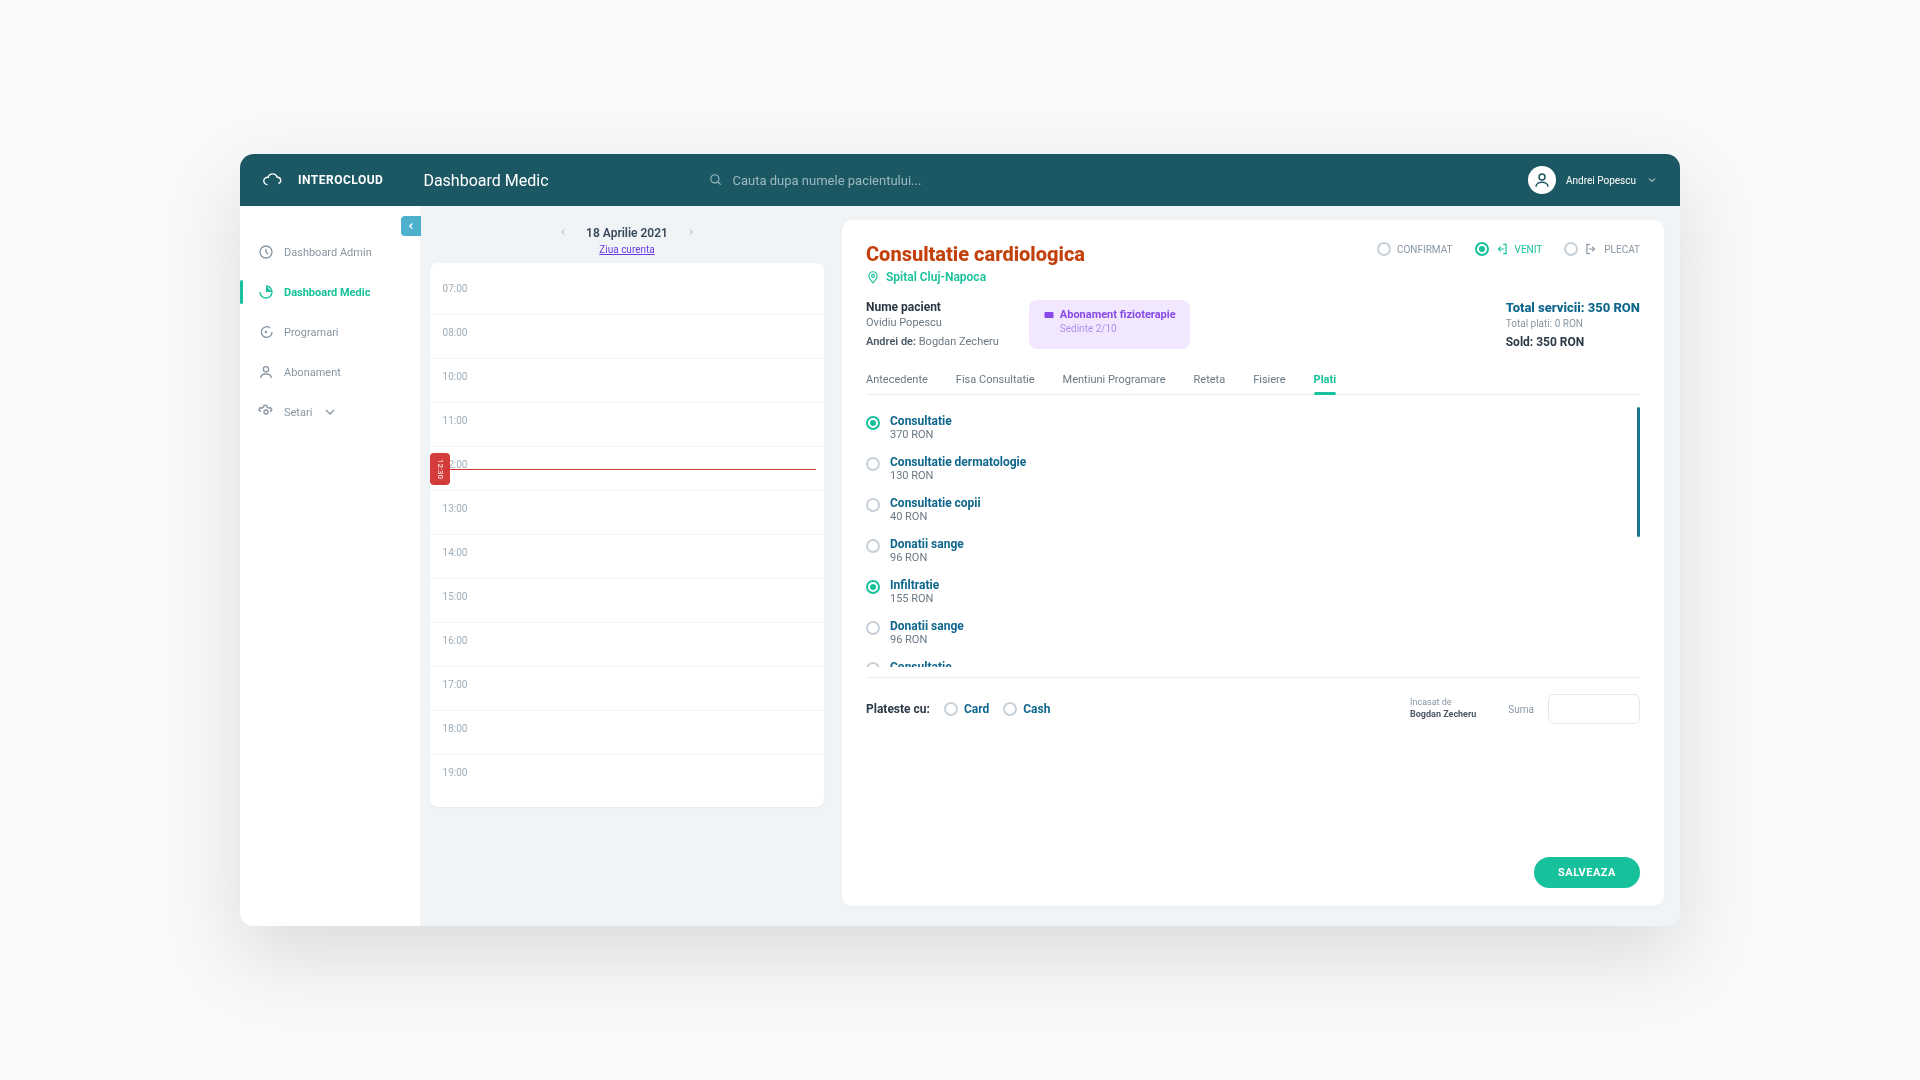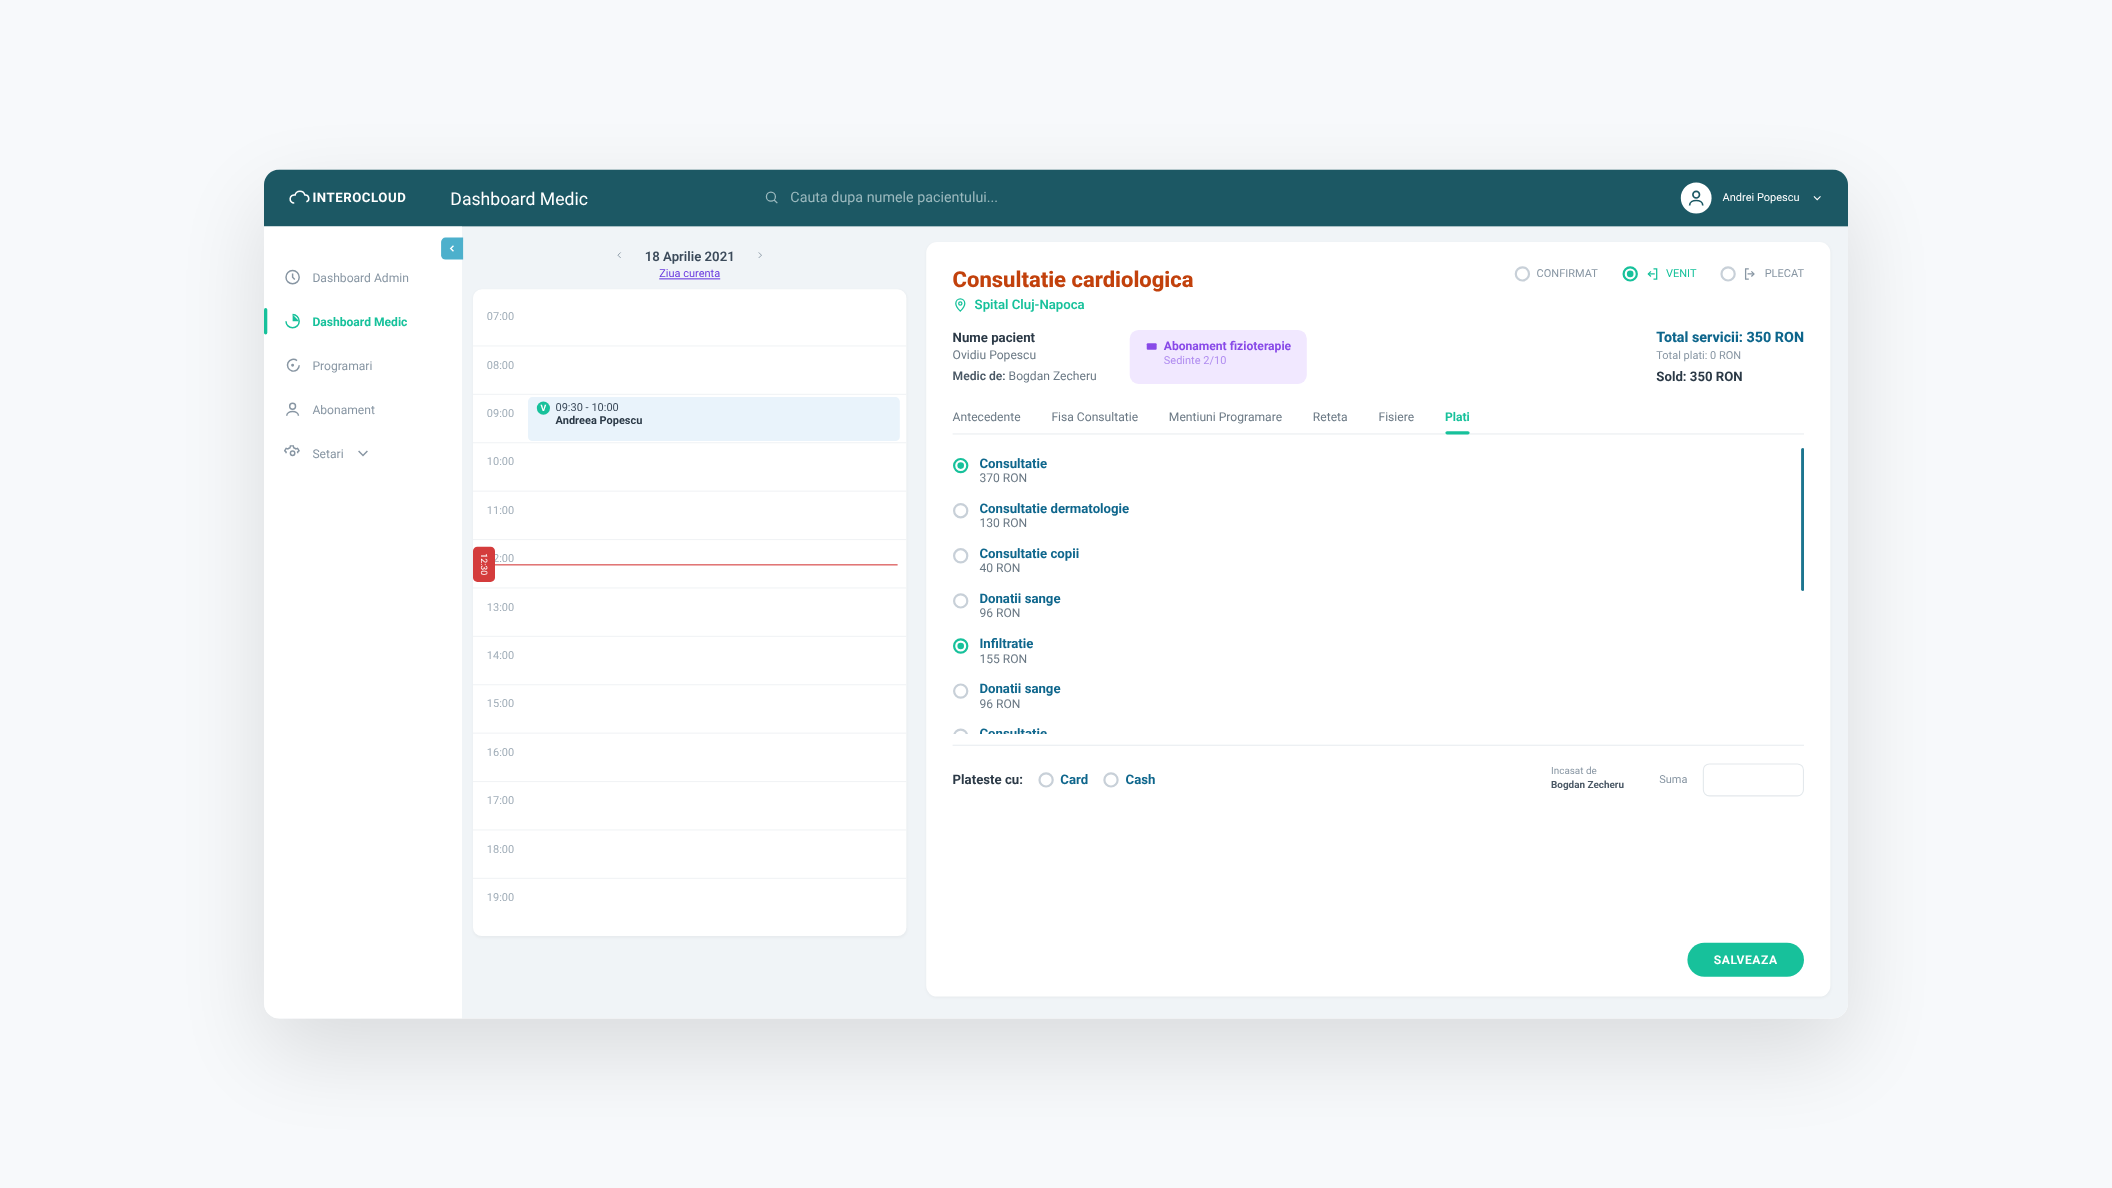--- a/index.html
+++ b/index.html
@@ -1,21 +1,21 @@
 <!DOCTYPE html>
 <html><head>
 <meta charset="utf-8">
 <style>
 * { box-sizing: border-box; margin: 0; padding: 0; font-family: -apple-system, BlinkMacSystemFont, "Segoe UI", Roboto, Arial, sans-serif; }
 body { background: #f7f9fb; display: flex; align-items: center; justify-content: center; min-height: 100vh; padding: 40px; }
 .app-window { width: 1440px; background: #fff; border-radius: 14px; overflow: hidden; box-shadow: 0 30px 80px rgba(0,0,0,0.12); position: relative; }
 
 
 .header { background: #1c5864; height: 52px; display: flex; align-items: center; padding: 0 22px; color: #fff; gap: 40px; }
-.logo { display: flex; align-items: center; gap: 0; font-weight: 700; font-size: 12px; letter-spacing: 0.5px; }
+.logo { display: flex; align-items: center; gap: 14px; font-weight: 700; font-size: 12px; letter-spacing: 0.5px; }
 .logo svg { width: 22px; height: 16px; }
 .header-title { font-size: 16px; font-weight: 400; }
 .search { display: flex; align-items: center; gap: 10px; flex: 1; max-width: 380px; margin-left: 120px; color: #9bb9be; }
 .search input { background: transparent; border: none; outline: none; color: #fff; font-size: 13px; width: 100%; }
 .search input::placeholder { color: #9bb9be; }
 .user { margin-left: auto; display: flex; align-items: center; gap: 10px; font-size: 10px; }
 .avatar { width: 28px; height: 28px; border-radius: 50%; background: #fff; display: flex; align-items: center; justify-content: center; color: #1c5864; font-weight: 700; font-size: 13px; }
 
 
 .body { display: flex; background: #f0f4f7; }
@@ -203,32 +203,20 @@
         <div class="cal-body">
           <div class="hour-row">
               <div class="hour-label">07:00</div>
               <div class="hour-slot"></div>
             </div>
           <div class="hour-row">
               <div class="hour-label">08:00</div>
               <div class="hour-slot"></div>
             </div>
           <div class="hour-row">
-            <div class="hour-label">09:00</div>
-            <div class="hour-slot">
-              <div class="appt">
-                <div class="appt-time">
-                  <span class="appt-badge">V</span>
-                  <span>09:30 - 10:00</span>
-                </div>
-                <div class="appt-name">Andreea Popescu</div>
-              </div>
-            </div>
-          </div>
-          <div class="hour-row">
               <div class="hour-label">10:00</div>
               <div class="hour-slot"></div>
             </div>
           <div class="hour-row">
               <div class="hour-label">11:00</div>
               <div class="hour-slot"></div>
             </div>
           <div class="hour-row" style="position:relative;">
             <div class="hour-label">12:00</div>
             <div class="hour-slot"></div>
@@ -300,21 +288,21 @@
               <circle cx="12" cy="10" r="2.5"></circle>
             </svg>
           <span>Spital Cluj-Napoca</span>
         </div>
 
         <div class="info-row">
           <div class="info-block">
             <div class="info-label">Nume pacient</div>
             <div class="info-value">Ovidiu Popescu</div>
             <div class="info-created">
-              <b>Medic de:</b>
+              <b>Andrei de:</b>
               <span>Bogdan Zecheru</span>
             </div>
           </div>
           <div class="abonament">
             <div class="abonament-title">
               <svg width="12" height="12" viewBox="0 0 24 24" fill="#8849e8">
                   <rect x="3" y="6" width="18" height="12" rx="2"></rect>
                 </svg>
               <span>Abonament fizioterapie</span>
             </div>

